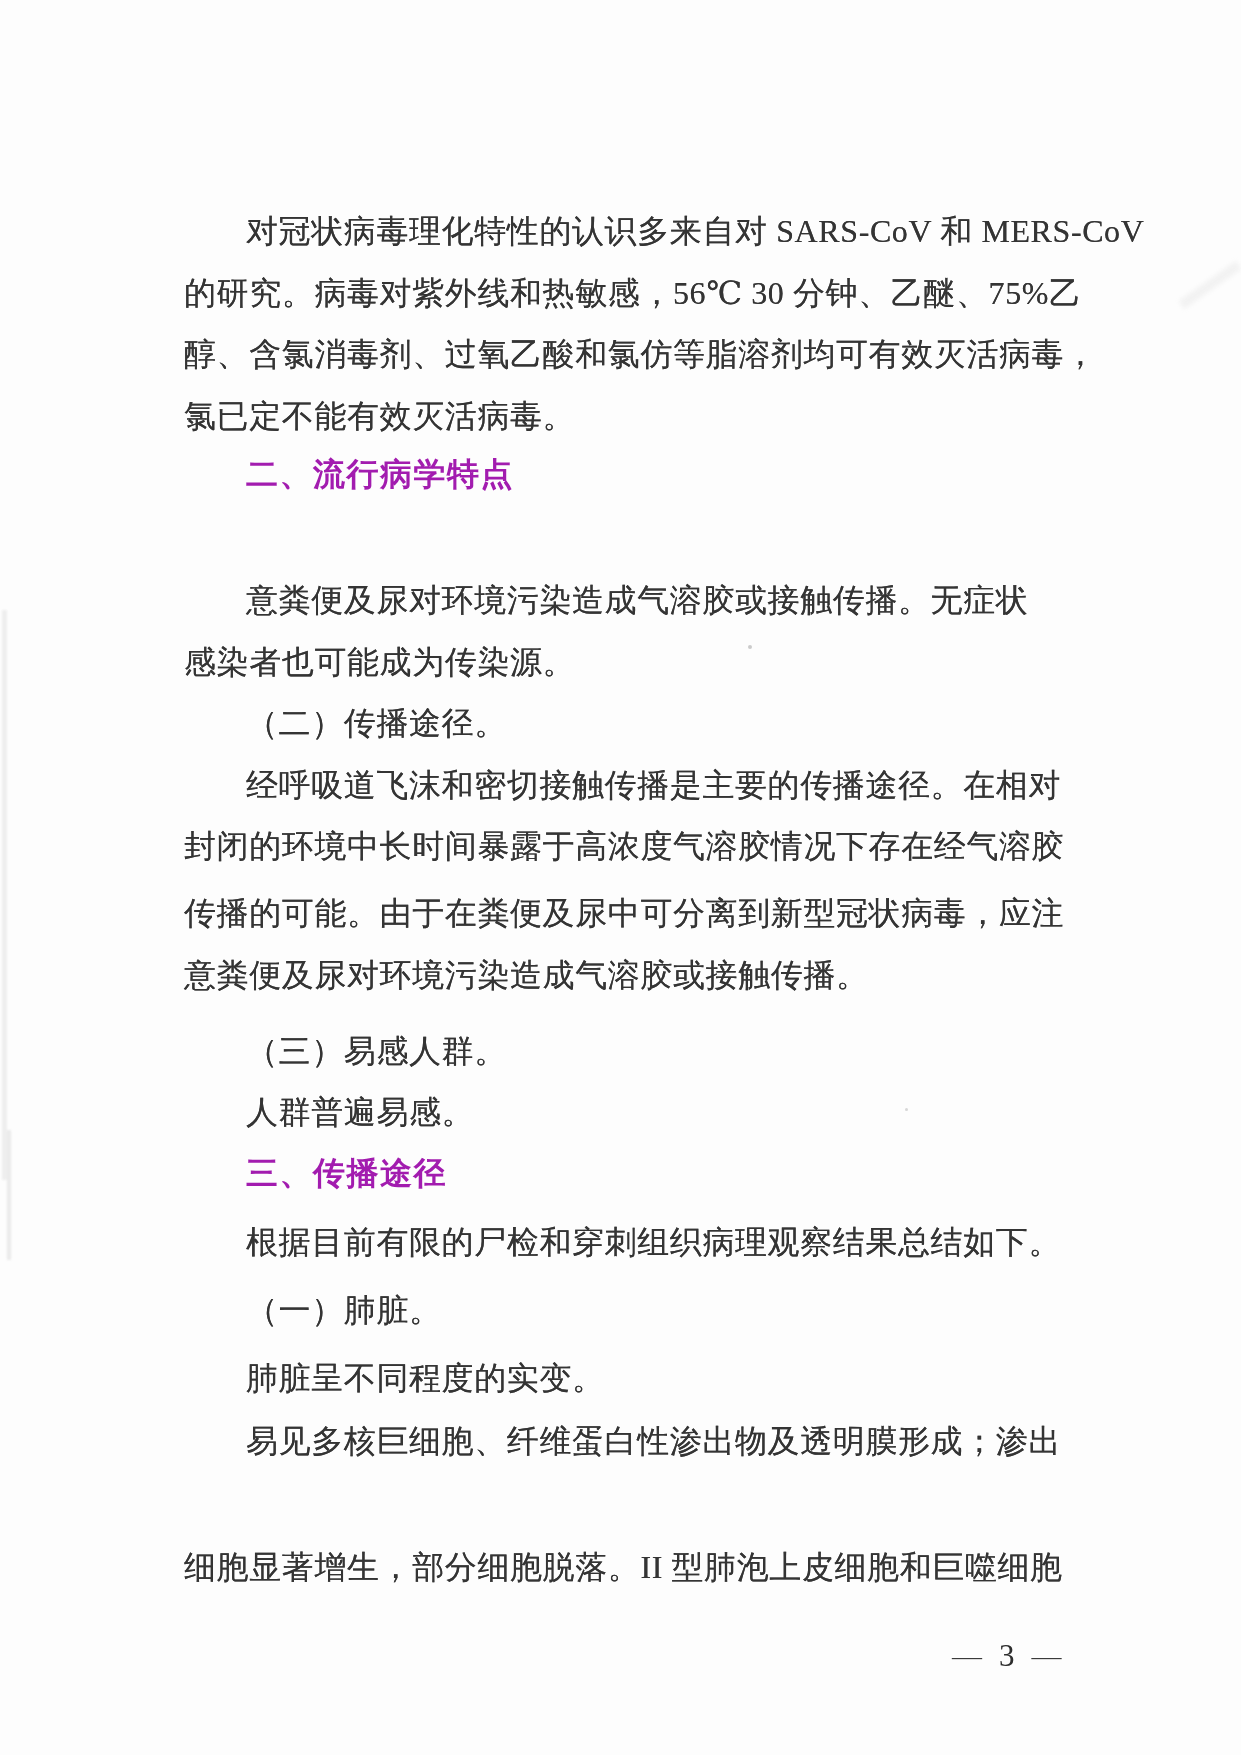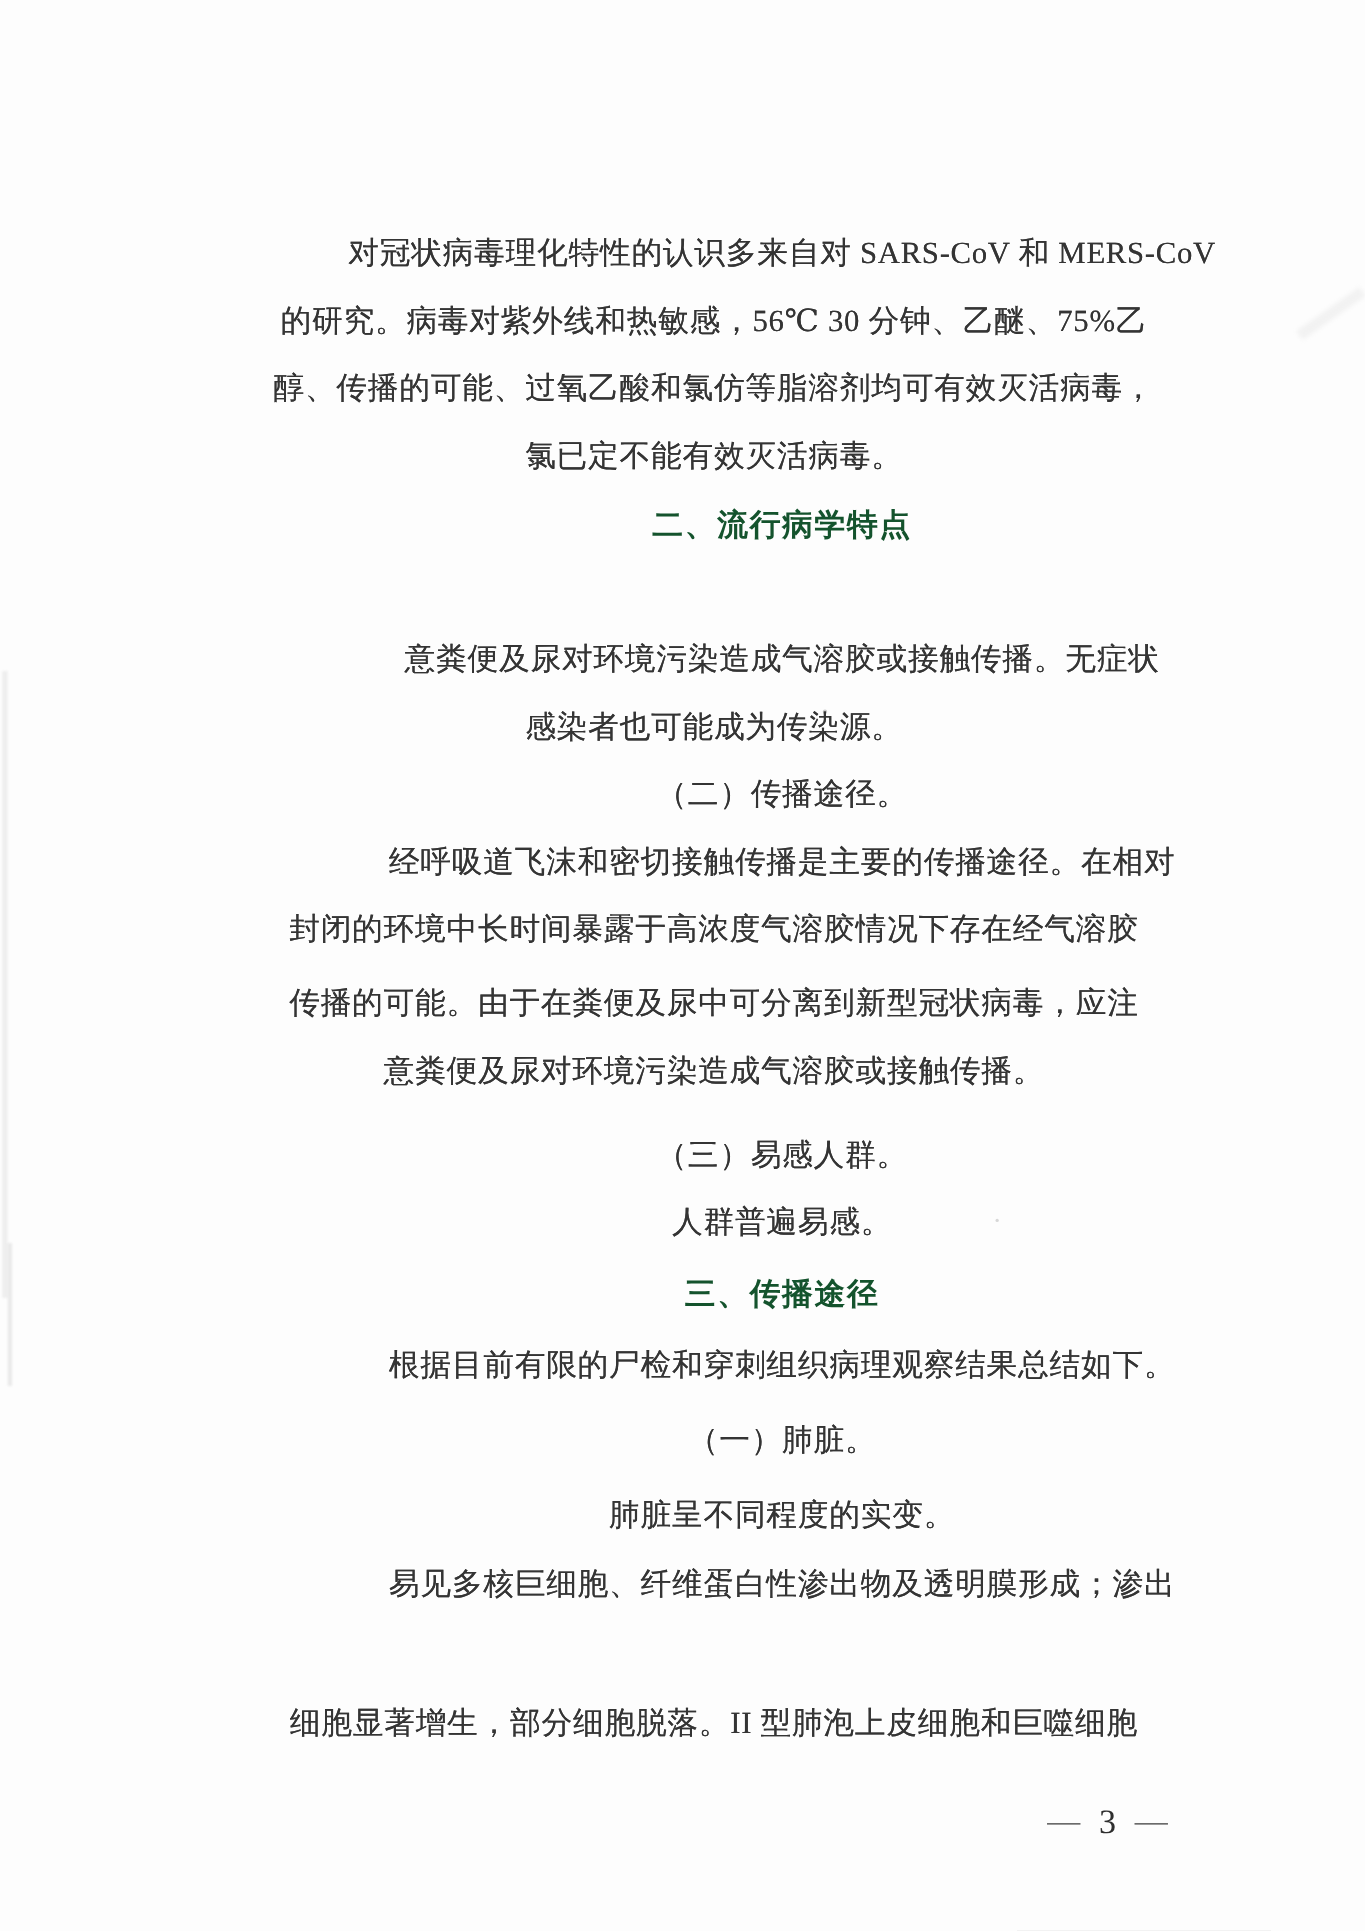--- a/index.html
+++ b/index.html
@@ -14,34 +14,33 @@
     background: #fdfdfd;
     overflow: hidden;
     font-family: "Liberation Serif", "DejaVu Serif", serif;
   }
   .line {
     position: absolute;
     left: 184px;
     width: 930px;
     height: 62px;
     line-height: 62px;
-    font-size: 28px;
+    font-size: 32px;
     letter-spacing: 0.6px;
     color: #343434;
     white-space: nowrap;
     text-shadow: 0 0 0.4px #555;
-    text-align: center;
   }
   .indent {
     padding-left: 62px;
   }
   .heading {
-    font-family: Liberation Sans, sans-serif;
+    font-family: Liberation Mono, monospace;
     font-weight: 700;
-    color: #14532d;
+    color: #a21caf;
     letter-spacing: 1.5px;
     text-shadow: none;
   }
   .footer {
     position: absolute;
     left: 952px;
     top: 1632px;
     height: 48px;
     display: flex;
     align-items: center;
@@ -115,21 +114,21 @@
 <div class="page">
 
   <div class="artifact streak-left"></div>
   <div class="artifact streak-left-2"></div>
   <div class="artifact smudge-top-right"></div>
   <div class="artifact dot-1"></div>
   <div class="artifact dot-2"></div>
 
   <div class="line indent" style="top:200px">对冠状病毒理化特性的认识多来自对 SARS-CoV 和 MERS-CoV</div>
   <div class="line" style="top:262px">的研究。病毒对紫外线和热敏感，56℃ 30 分钟、乙醚、75%乙</div>
-  <div class="line" style="top:323px">醇、传播的可能、过氧乙酸和氯仿等脂溶剂均可有效灭活病毒，</div>
+  <div class="line" style="top:323px">醇、含氯消毒剂、过氧乙酸和氯仿等脂溶剂均可有效灭活病毒，</div>
   <div class="line" style="top:385px">氯已定不能有效灭活病毒。</div>
   <div class="line heading indent" style="top:446px">二、流行病学特点</div>
   <div class="line indent" style="top:569px">意粪便及尿对环境污染造成气溶胶或接触传播。无症状</div>
   <div class="line" style="top:631px">感染者也可能成为传染源。</div>
   <div class="line indent" style="top:692px">（二）传播途径。</div>
   <div class="line indent" style="top:754px">经呼吸道飞沫和密切接触传播是主要的传播途径。在相对</div>
   <div class="line" style="top:815px">封闭的环境中长时间暴露于高浓度气溶胶情况下存在经气溶胶</div>
   <div class="line" style="top:882px">传播的可能。由于在粪便及尿中可分离到新型冠状病毒，应注</div>
   <div class="line" style="top:944px">意粪便及尿对环境污染造成气溶胶或接触传播。</div>
   <div class="line indent" style="top:1020px">（三）易感人群。</div>

